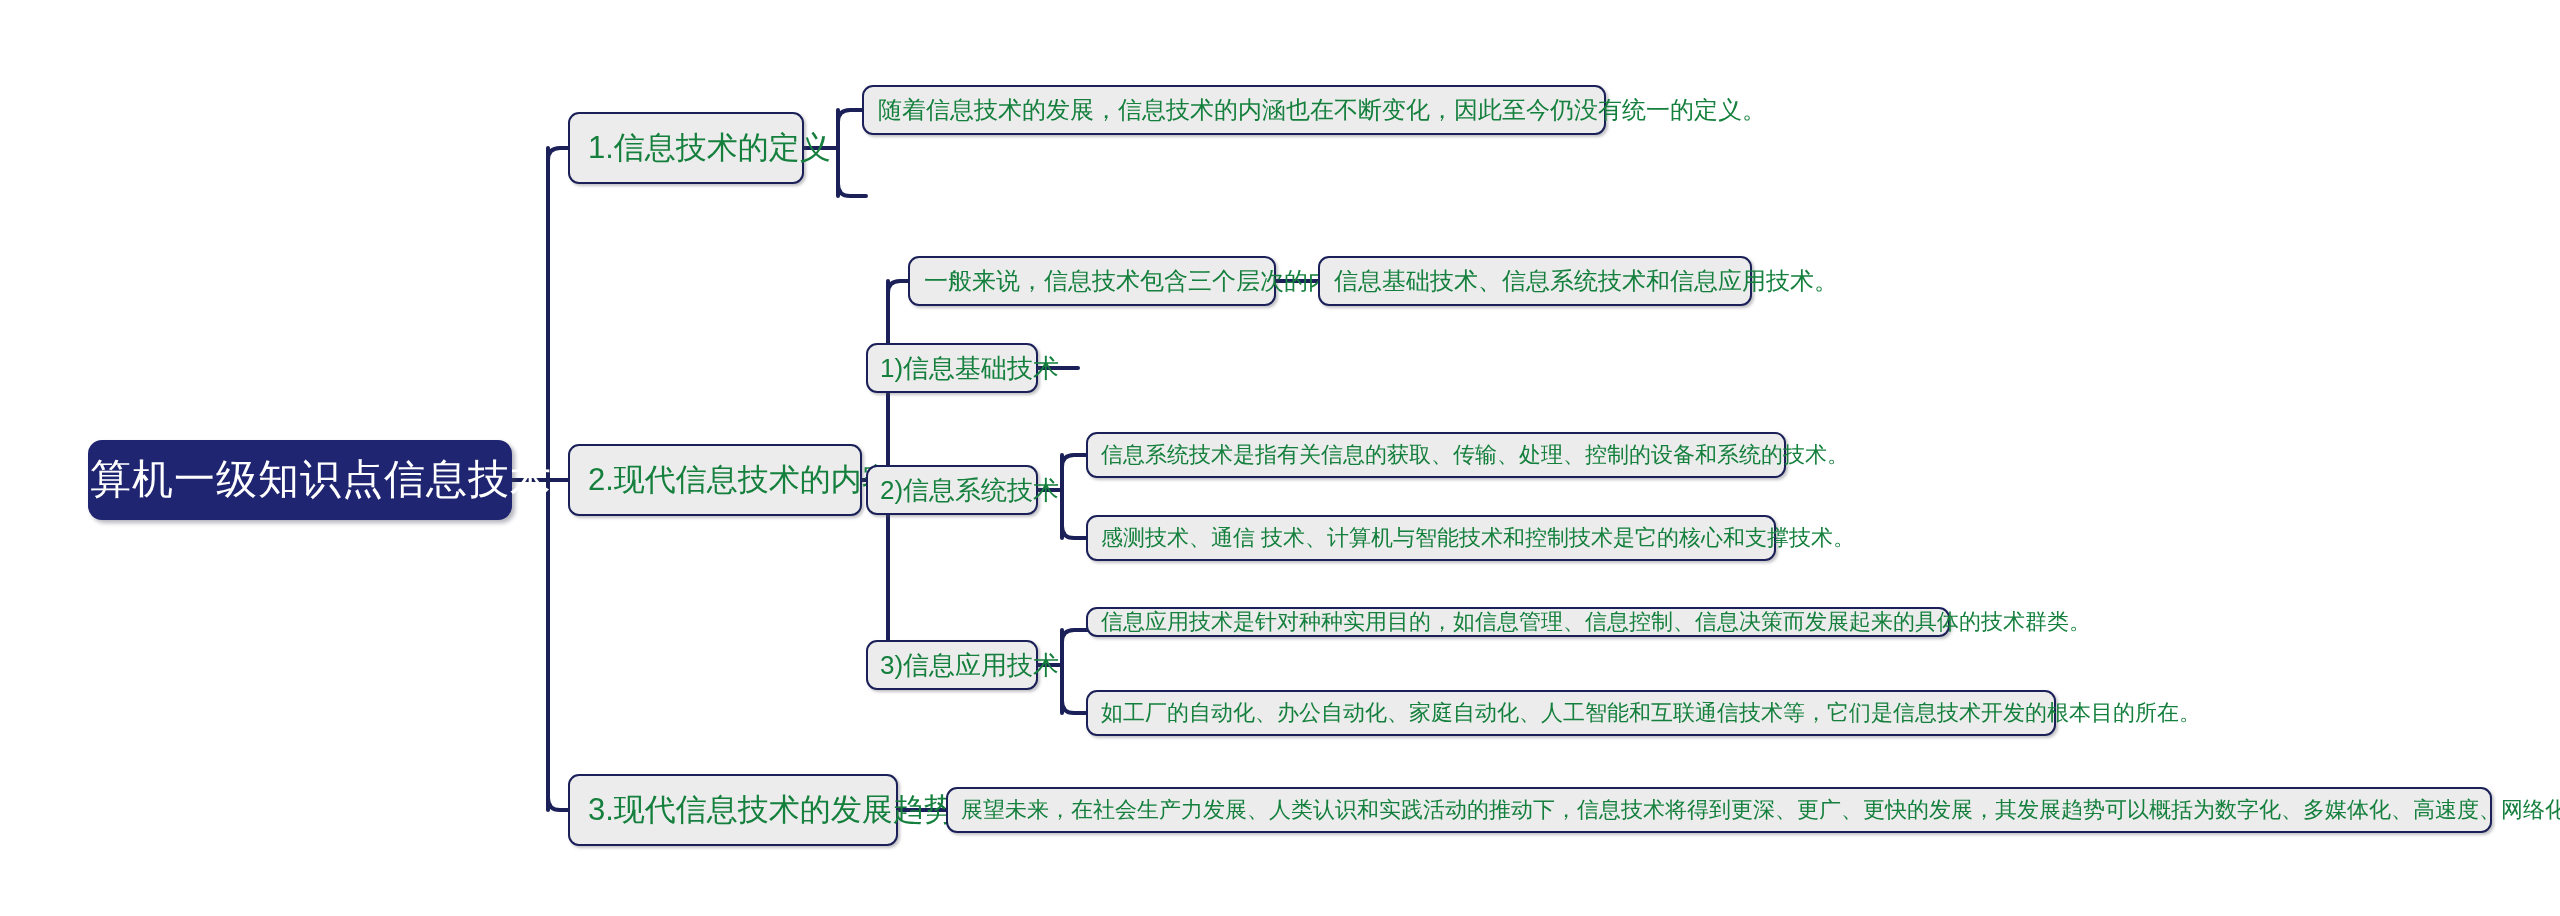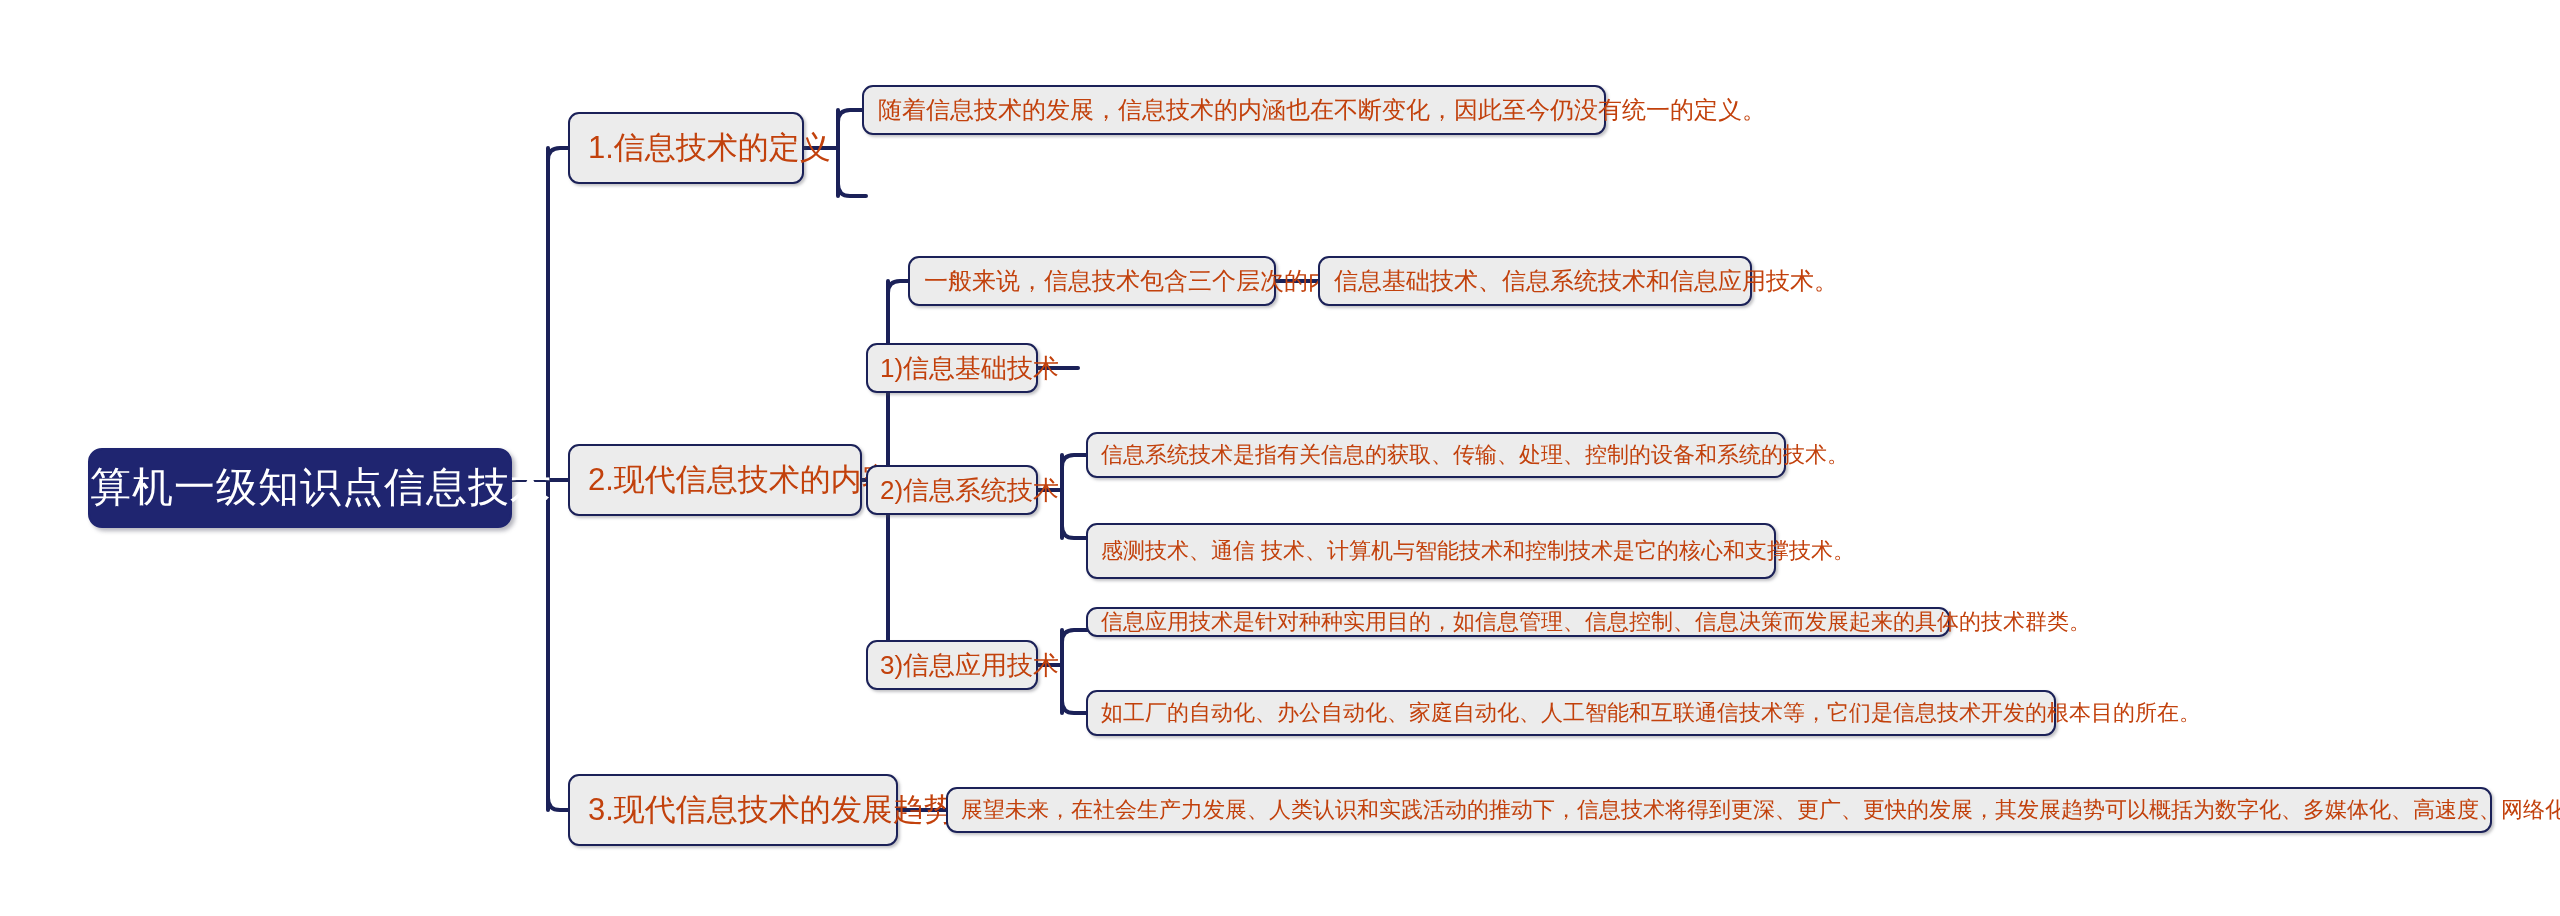--- a/index.html
+++ b/index.html
@@ -22,35 +22,34 @@
     pointer-events: none;
   }
   .node {
     position: absolute;
     display: flex;
     align-items: center;
     justify-content: flex-start;
     background: #ececec;
     border: 2px solid #1b2158;
     border-radius: 11px;
-    color: #c2410c;
+    color: #15803d;
     white-space: nowrap;
     box-shadow: 2px 2px 3px rgba(80,80,90,0.35);
     line-height: 1.1;
   }
   .node span { display: block; }
 
   .root {
     background: #1f2570;
     border: 2px solid #1f2570;
     border-radius: 14px;
     color: #ffffff;
     box-shadow: 3px 3px 4px rgba(70,70,90,0.40);
     justify-content: center;
-    margin-top: 8px;
   }
   .root span {
     font-size: 41px;
     letter-spacing: 1px;
     padding: 0 6px;
   }
 
   .branch span {
     font-size: 31px;
     padding: 0 18px;
@@ -145,21 +144,21 @@
 
 
   <div class="node sub" style="left:866px; top:465px; width:172px; height:50px;">
     <span>2)信息系统技术</span>
   </div>
 
   <div class="node leaf-sm" style="left:1086px; top:432px; width:700px; height:46px;">
     <span>信息系统技术是指有关信息的获取、传输、处理、控制的设备和系统的技术。</span>
   </div>
 
-  <div class="node leaf-sm" style="left:1086px; top:515px; width:690px; height:56px;margin-top:8px;">
+  <div class="node leaf-sm" style="left:1086px; top:515px; width:690px; height:46px;">
     <span>感测技术、通信 技术、计算机与智能技术和控制技术是它的核心和支撑技术。</span>
   </div>
 
   <div class="node sub" style="left:866px; top:640px; width:172px; height:50px;">
     <span>3)信息应用技术</span>
   </div>
 
   <div class="node leaf-sm" style="left:1086px; top:607px; width:864px; height:30px;">
     <span>信息应用技术是针对种种实用目的，如信息管理、信息控制、信息决策而发展起来的具体的技术群类。</span>
   </div>

